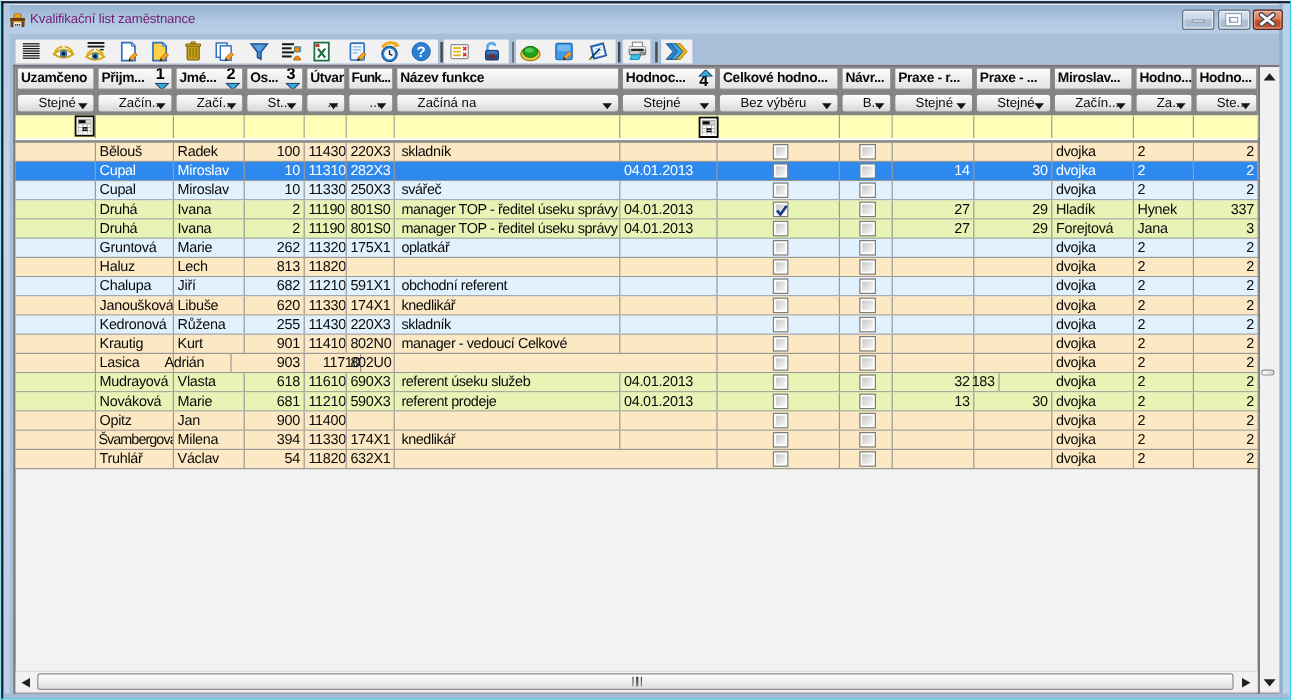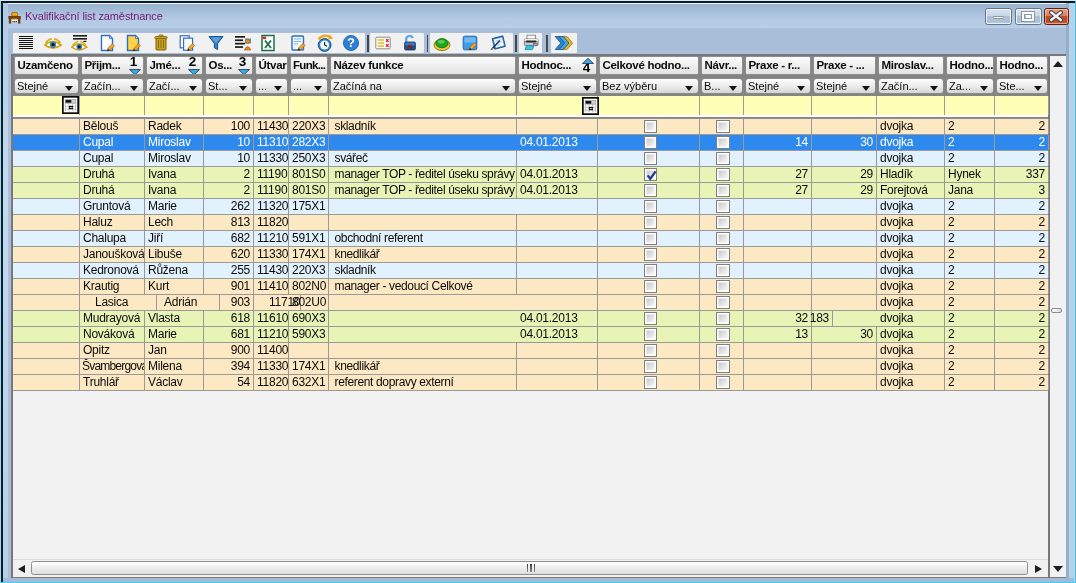--- a/index.html
+++ b/index.html
@@ -1,18 +1,18 @@
 <!DOCTYPE html>
 <html><head><meta charset="utf-8"><style>
 *{margin:0;padding:0;box-sizing:border-box}
 html,body{width:1076px;height:583px;overflow:hidden}
 body{position:relative;font-family:"Liberation Sans",sans-serif;background:#a9bfd9}
 .abs{position:absolute}
 .hdrcell{position:absolute;top:56px;height:18.5px;background:linear-gradient(#fdfdfd,#f0f0f0 45%,#e3e3e3);border:1px solid #8e8e8e;border-radius:2px;font-weight:bold;font-size:11.5px;letter-spacing:-0.3px;line-height:16.5px;color:#0a0a0a;padding-left:3px;white-space:nowrap;overflow:hidden}
-.fcell{position:absolute;top:77.5px;height:16.5px;background:linear-gradient(#fdfdfd,#ededed 50%,#d5d5d5);border:1px solid #8a8a8a;border-radius:3.5px;font-size:11px;line-height:14.5px;color:#0a0a0a;padding-left:2px;white-space:nowrap;overflow:hidden}
+.fcell{position:absolute;top:77.5px;height:16.5px;background:linear-gradient(#fdfdfd,#ededed 50%,#d5d5d5);border:1px solid #8a8a8a;border-radius:3.5px;font-size:11px;line-height:14.5px;color:#0a0a0a;padding-left:17px;white-space:nowrap;overflow:hidden}
 .fcell .arr{position:absolute;right:4.5px;top:7.5px;width:0;height:0;border-left:4.5px solid transparent;border-right:4.5px solid transparent;border-top:5px solid #141414}
 .ycell{position:absolute;top:96px;height:19px;background:#ffffb7;border-right:1px solid #9c9c9c}
 .row{position:absolute;left:13px;width:1035px;height:16px}
 .cell{position:absolute;top:0;height:15px;border-right:1px solid #999;font-size:12px;line-height:15px;letter-spacing:-0.25px;padding:0 3px;white-space:nowrap;overflow:hidden}
 .sortw{position:absolute;top:0;right:2px;width:14px;height:17px}
 .sortw .dg{position:absolute;top:-1px;left:0;width:14px;text-align:center;font-size:13.5px;font-weight:bold;line-height:12px;letter-spacing:0;color:#000}
 .sortw svg{position:absolute;left:1px}
 .r{text-align:right}
 .cb{position:absolute;top:1px;width:13.5px;height:13px;border:1px solid #7f7f7f;background:linear-gradient(135deg,#c2c2c2 5%,#e4e4e4 55%,#fdfdfd 95%);box-shadow:inset 0 0 0 1.5px #fff}
 </style></head><body>
@@ -424,20 +424,21 @@
     <div class="cell" style="left:932px;width:50px">Jana</div>
     <div class="cell r" style="left:982px;width:54px">3</div>
   </div>
 <div class="row" style="top:199px;background:#e1f1fd;border-bottom:1px solid #999;color:#0a0a0a">
     <div class="cell" style="left:0px;width:67px"></div>
     <div class="cell" style="left:67px;width:65px">Gruntová</div>
     <div class="cell" style="left:132px;width:59px">Marie</div>
     <div class="cell r" style="left:191px;width:50px">262</div>
     <div class="cell" style="left:241px;width:35px">11320</div>
     <div class="cell" style="left:276px;width:40px">175X1</div>
+    <div class="cell" style="left:316px;width:188px;padding-left:5.5px;letter-spacing:-0.35px">oplatkář</div>
     <div class="cell" style="left:504px;width:81px"></div>
     <div class="cell" style="left:585px;width:102px">
       <span class="cb" style="left:45.5px"></span>
     </div>
     <div class="cell" style="left:687px;width:44px">
       <span class="cb" style="left:16px"></span>
     </div>
     <div class="cell r" style="left:731px;width:68px"></div>
     <div class="cell r" style="left:799px;width:65px"></div>
     <div class="cell" style="left:864px;width:68px">dvojka</div>
@@ -544,22 +545,22 @@
       <span class="cb" style="left:16px"></span>
     </div>
     <div class="cell r" style="left:731px;width:68px"></div>
     <div class="cell r" style="left:799px;width:65px"></div>
     <div class="cell" style="left:864px;width:68px">dvojka</div>
     <div class="cell" style="left:932px;width:50px">2</div>
     <div class="cell r" style="left:982px;width:54px">2</div>
   </div>
 <div class="row" style="top:295px;background:#fce9c3;border-bottom:1px solid #999;color:#0a0a0a">
     <div class="cell" style="left:0px;width:67px"></div>
-    <div class="cell" style="left:79px;width:65px">Lasica</div>
-    <div class="cell" style="left:148px;width:59px">Adrián</div>
+    <div class="cell" style="left:67px;width:65px">Lasica</div>
+    <div class="cell" style="left:121px;width:59px">Adrián</div>
     <div class="cell r" style="left:191px;width:50px">903</div>
     <div class="cell" style="left:253px;width:35px">11710</div>
     <div class="cell" style="left:276px;width:40px">802U0</div>
     <div class="cell" style="left:504px;width:81px"></div>
     <div class="cell" style="left:585px;width:102px">
       <span class="cb" style="left:45.5px"></span>
     </div>
     <div class="cell" style="left:687px;width:44px">
       <span class="cb" style="left:16px"></span>
     </div>
@@ -569,40 +570,42 @@
     <div class="cell" style="left:932px;width:50px">2</div>
     <div class="cell r" style="left:982px;width:54px">2</div>
   </div>
 <div class="row" style="top:311px;background:#e8f4b6;border-bottom:1px solid #999;color:#0a0a0a">
     <div class="cell" style="left:0px;width:67px"></div>
     <div class="cell" style="left:67px;width:65px">Mudrayová</div>
     <div class="cell" style="left:132px;width:59px">Vlasta</div>
     <div class="cell r" style="left:191px;width:50px">618</div>
     <div class="cell" style="left:241px;width:35px">11610</div>
     <div class="cell" style="left:276px;width:40px">690X3</div>
+    <div class="cell" style="left:316px;width:188px;padding-left:5.5px;letter-spacing:-0.35px">referent úseku služeb</div>
     <div class="cell" style="left:504px;width:81px">04.01.2013</div>
     <div class="cell" style="left:585px;width:102px">
       <span class="cb" style="left:45.5px"></span>
     </div>
     <div class="cell" style="left:687px;width:44px">
       <span class="cb" style="left:16px"></span>
     </div>
     <div class="cell r" style="left:731px;width:68px">32</div>
     <div class="cell r" style="left:755px;width:65px">183</div>
     <div class="cell" style="left:864px;width:68px">dvojka</div>
     <div class="cell" style="left:932px;width:50px">2</div>
     <div class="cell r" style="left:982px;width:54px">2</div>
   </div>
 <div class="row" style="top:327px;background:#e8f4b6;border-bottom:1px solid #999;color:#0a0a0a">
     <div class="cell" style="left:0px;width:67px"></div>
     <div class="cell" style="left:67px;width:65px">Nováková</div>
     <div class="cell" style="left:132px;width:59px">Marie</div>
     <div class="cell r" style="left:191px;width:50px">681</div>
     <div class="cell" style="left:241px;width:35px">11210</div>
     <div class="cell" style="left:276px;width:40px">590X3</div>
+    <div class="cell" style="left:316px;width:188px;padding-left:5.5px;letter-spacing:-0.35px">referent prodeje</div>
     <div class="cell" style="left:504px;width:81px">04.01.2013</div>
     <div class="cell" style="left:585px;width:102px">
       <span class="cb" style="left:45.5px"></span>
     </div>
     <div class="cell" style="left:687px;width:44px">
       <span class="cb" style="left:16px"></span>
     </div>
     <div class="cell r" style="left:731px;width:68px">13</div>
     <div class="cell r" style="left:799px;width:65px">30</div>
     <div class="cell" style="left:864px;width:68px">dvojka</div>
@@ -651,21 +654,20 @@
     <div class="cell" style="left:932px;width:50px">2</div>
     <div class="cell r" style="left:982px;width:54px">2</div>
   </div>
 <div class="row" style="top:375px;background:#fce9c3;border-bottom:1px solid #999;color:#0a0a0a">
     <div class="cell" style="left:0px;width:67px"></div>
     <div class="cell" style="left:67px;width:65px">Truhlář</div>
     <div class="cell" style="left:132px;width:59px">Václav</div>
     <div class="cell r" style="left:191px;width:50px">54</div>
     <div class="cell" style="left:241px;width:35px">11820</div>
     <div class="cell" style="left:276px;width:40px">632X1</div>
-    <div class="cell" style="left:316px;width:188px;padding-left:5.5px;letter-spacing:-0.35px">referent dopravy externí</div>
     <div class="cell" style="left:504px;width:81px"></div>
     <div class="cell" style="left:585px;width:102px">
       <span class="cb" style="left:45.5px"></span>
     </div>
     <div class="cell" style="left:687px;width:44px">
       <span class="cb" style="left:16px"></span>
     </div>
     <div class="cell r" style="left:731px;width:68px"></div>
     <div class="cell r" style="left:799px;width:65px"></div>
     <div class="cell" style="left:864px;width:68px">dvojka</div>

